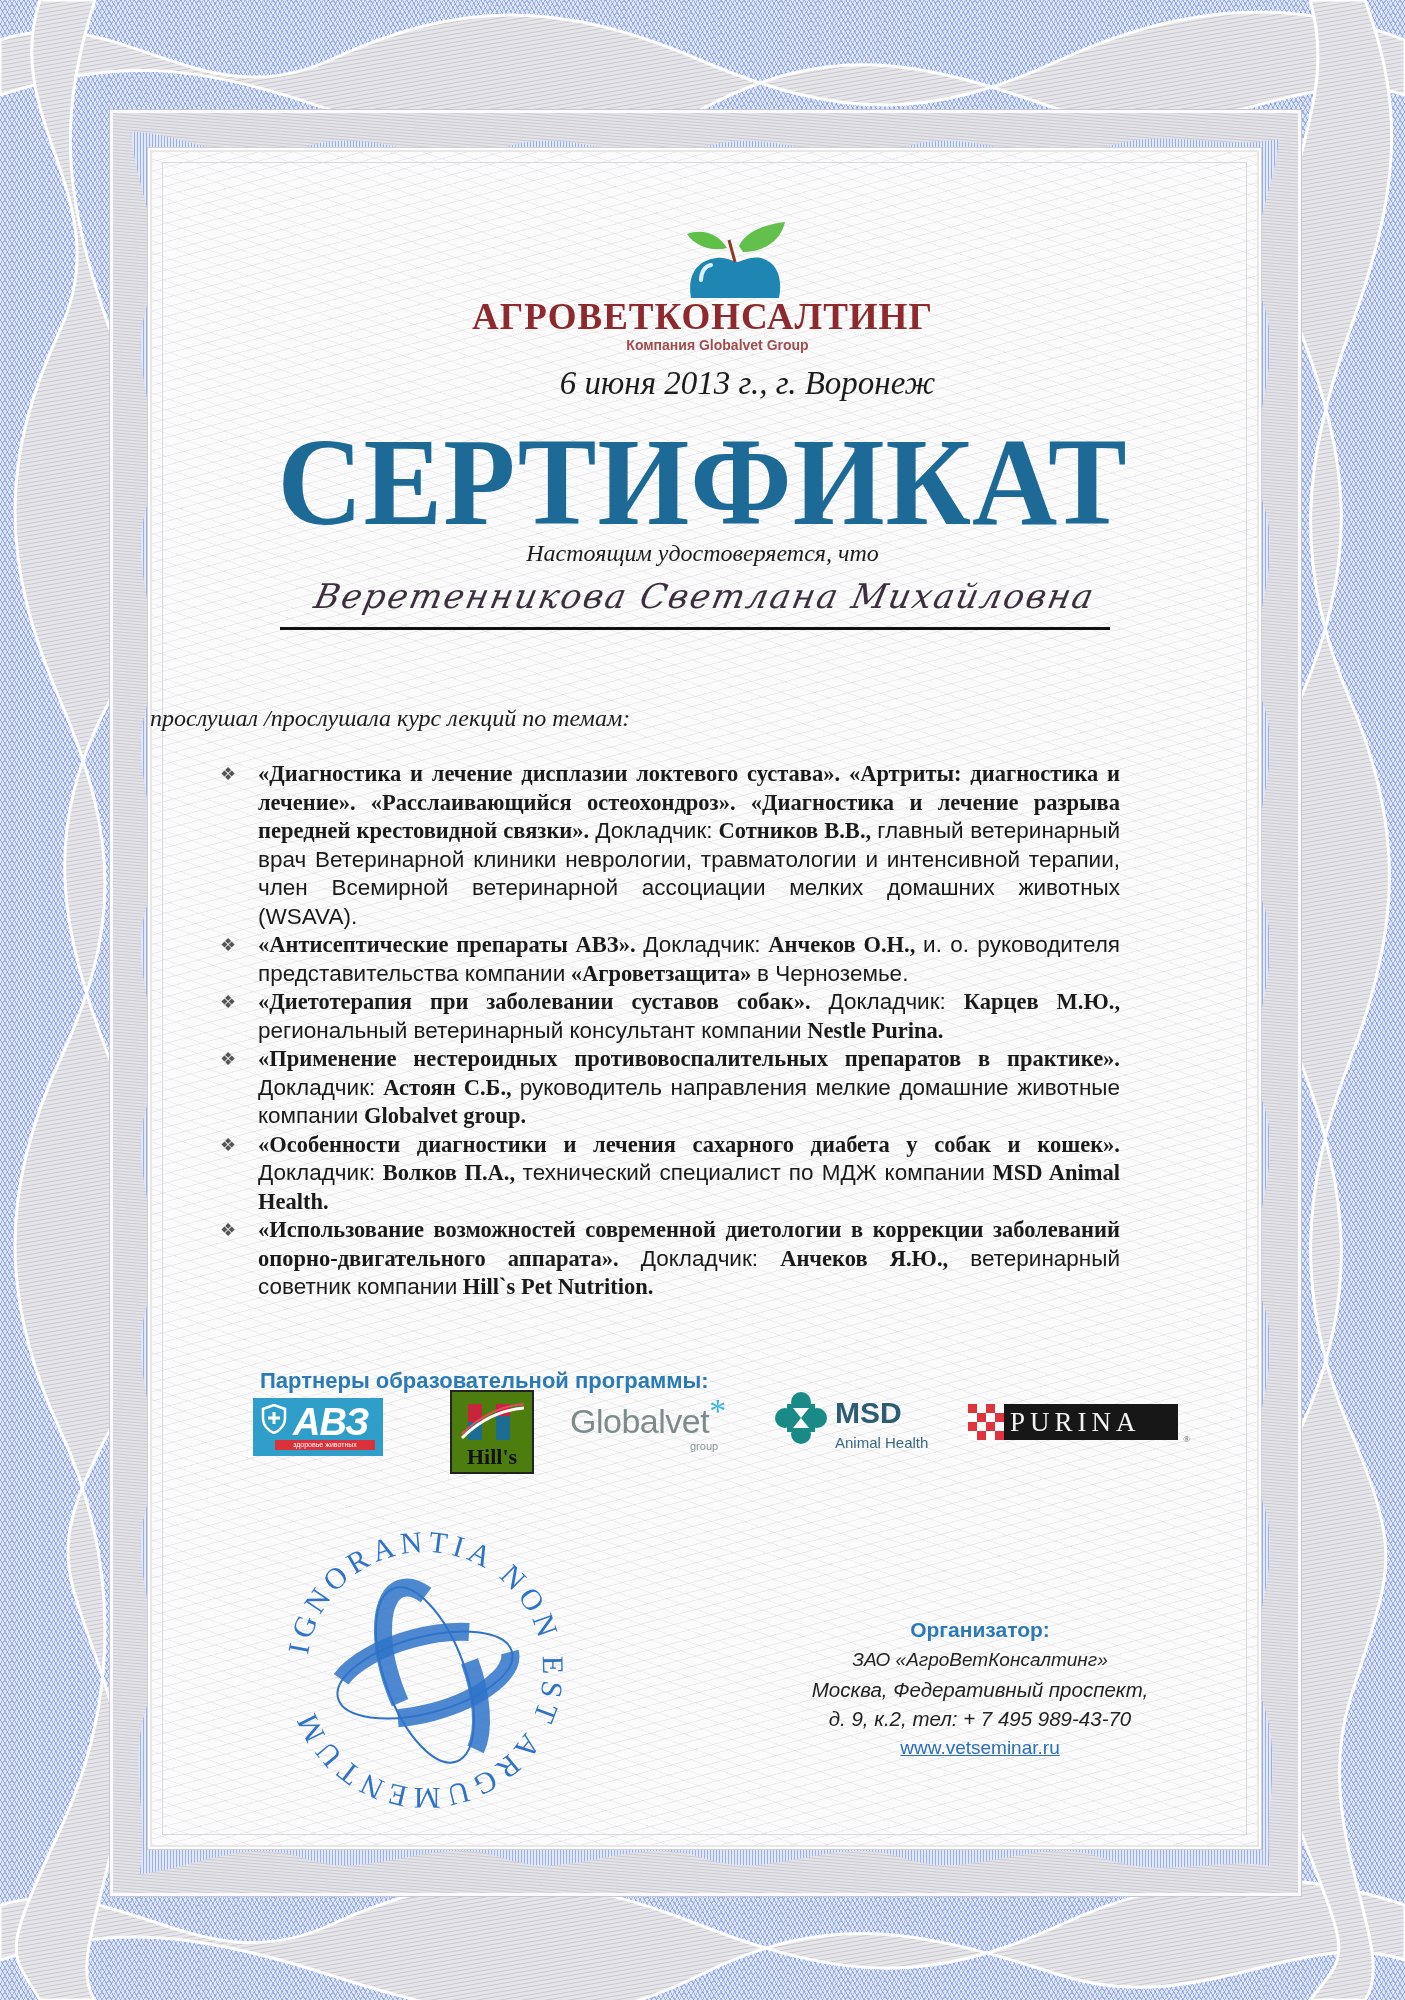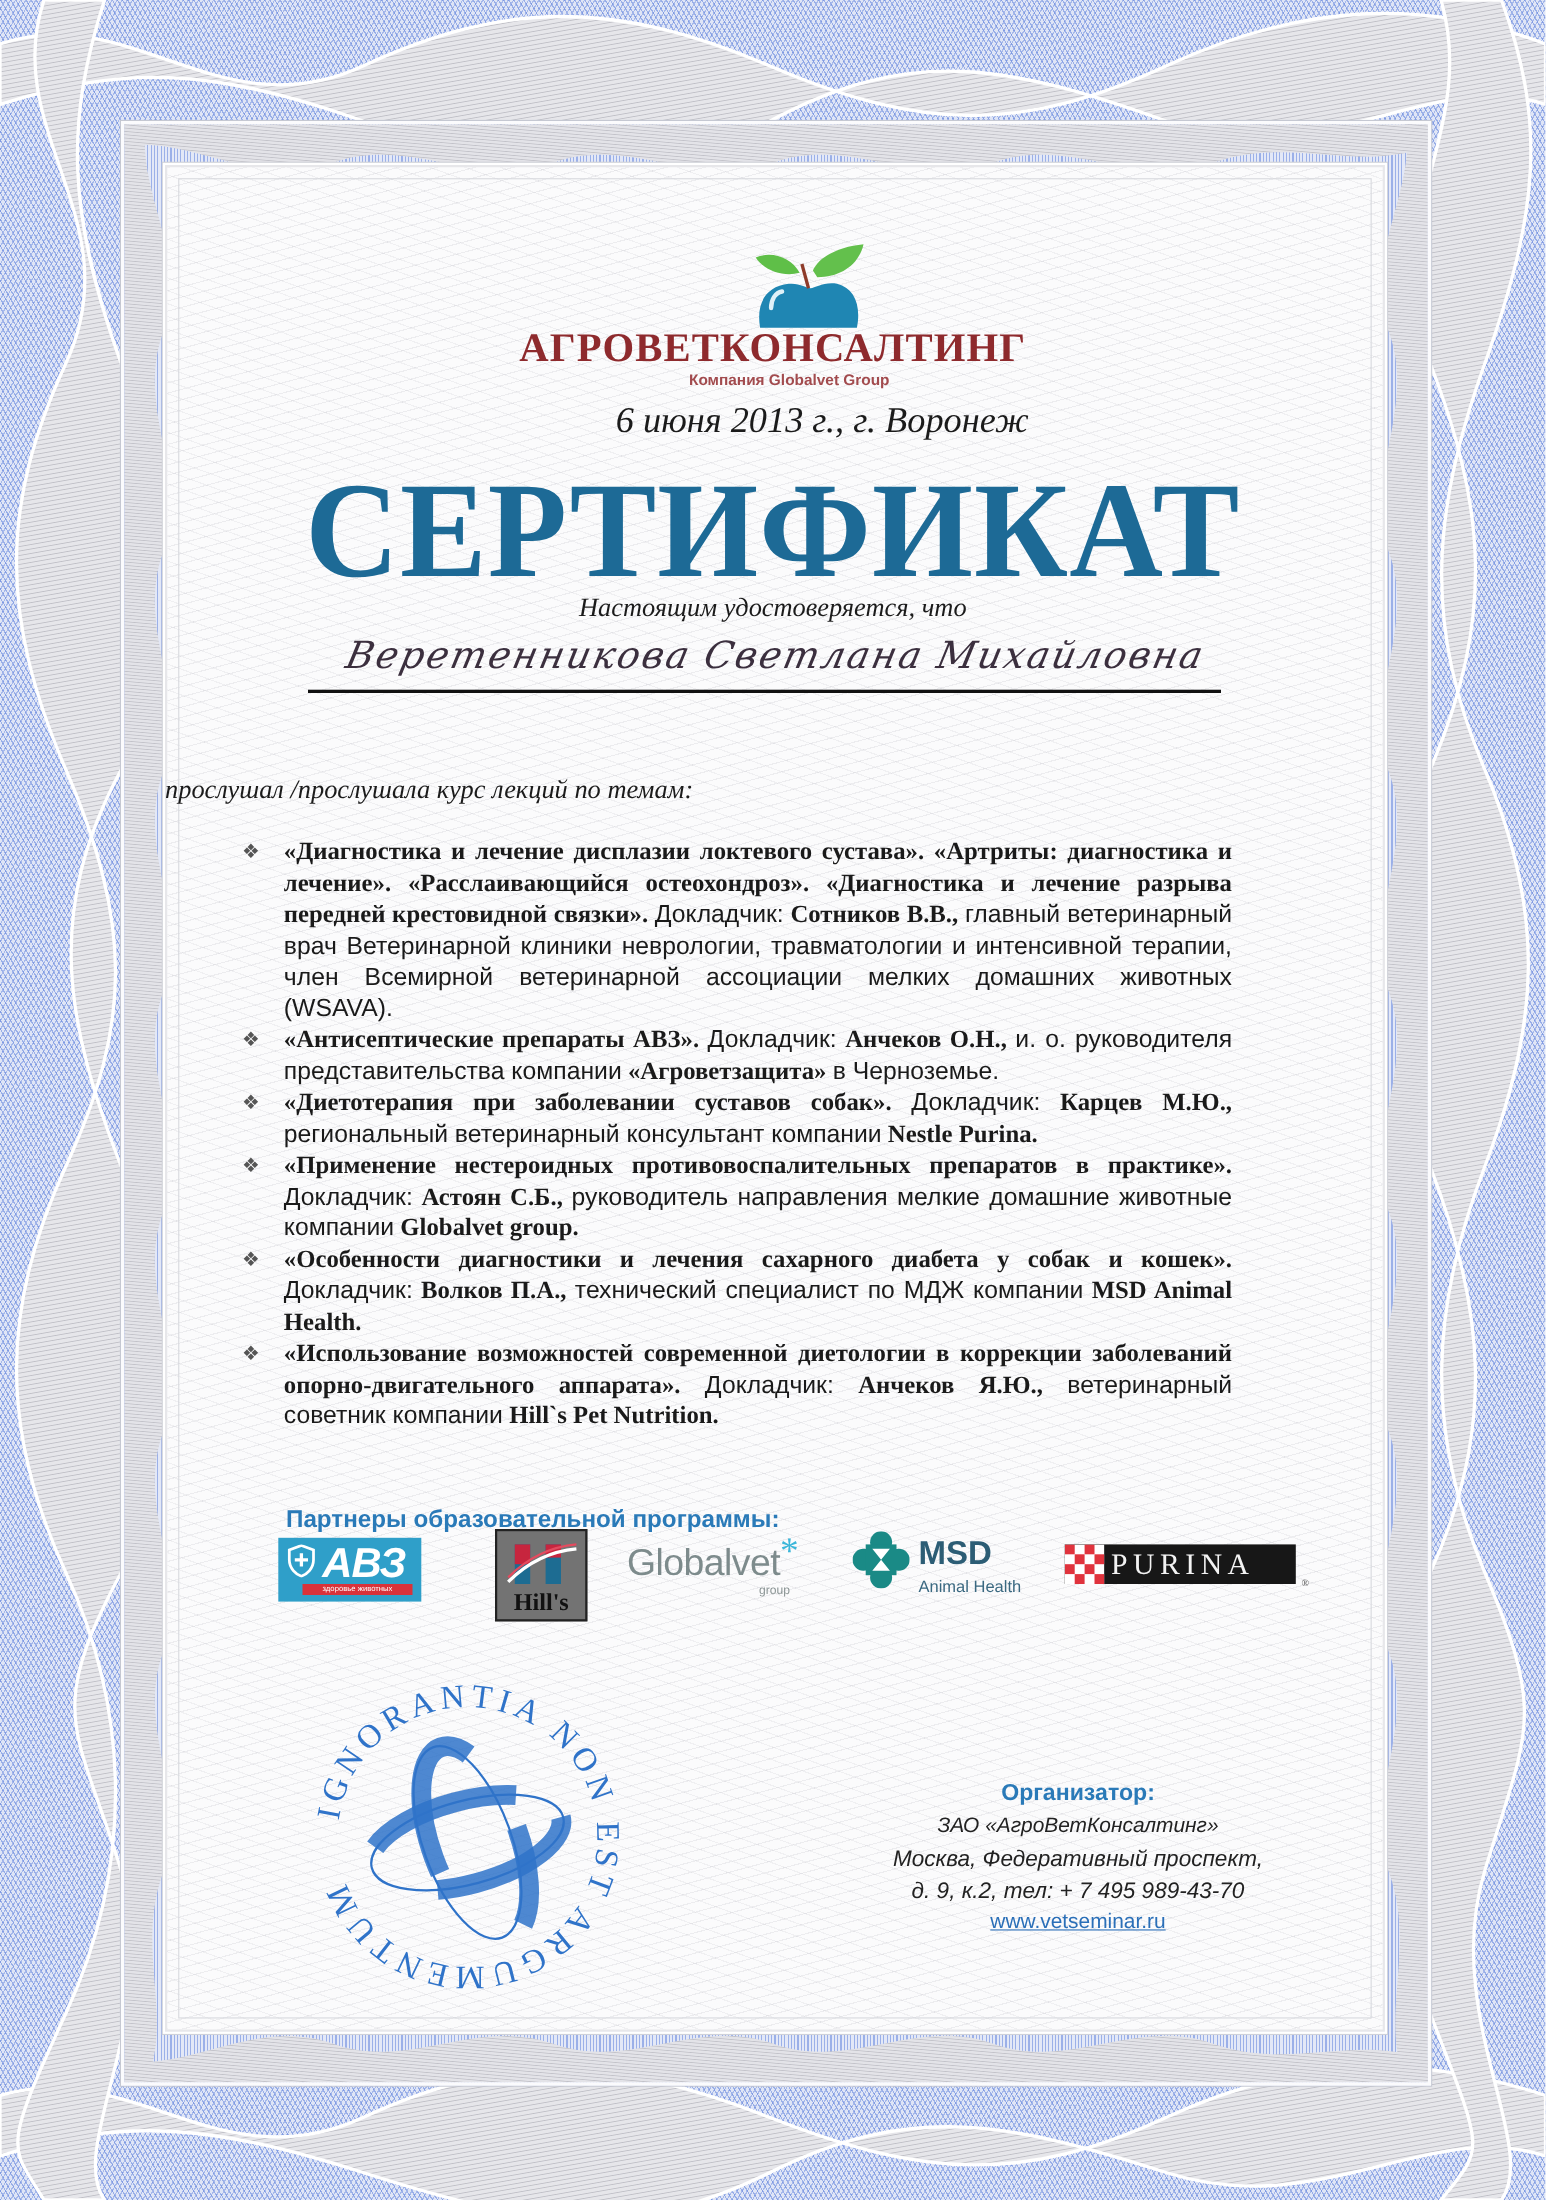--- a/index.html
+++ b/index.html
@@ -54,21 +54,21 @@
 
   .partners-title{position:absolute;top:1218px;left:110px;
     font-family:"Liberation Sans",sans-serif;font-weight:bold;font-size:22px;color:#2a7ab8;}
 
   .logos{position:absolute;top:1232px;left:0;width:1105px;height:100px;}
   .lg{position:absolute;}
   .avz{left:103px;top:16px;width:130px;height:58px;background:#2f9fc9;}
   .avz-text{position:absolute;left:40px;top:0;font-family:"Liberation Sans",sans-serif;font-style:italic;font-weight:bold;font-size:38px;color:#fff;letter-spacing:-1px;line-height:48px;}
   .avz-tag{position:absolute;left:22px;bottom:6px;width:100px;height:10px;background:#d9323a;font-family:"Liberation Sans",sans-serif;font-size:7px;line-height:10px;color:#fff;text-align:center;}
   .avz-shield{position:absolute;left:8px;top:6px;width:26px;height:30px;}
-  .hills{left:300px;top:8px;width:80px;height:80px;border:2px solid #222;background:#737373;}
+  .hills{left:300px;top:8px;width:80px;height:80px;border:2px solid #222;background:#4d7c0f;}
   .hills-text{position:absolute;left:0;bottom:2px;width:80px;text-align:center;font-family:"Liberation Serif",serif;font-weight:bold;font-size:22px;color:#111;}
   .globalvet{left:420px;top:20px;}
   .globalvet-name{font-family:"Liberation Sans",sans-serif;font-size:34px;color:#7d8b8c;letter-spacing:-.5px;}
   .globalvet-star{color:#3cb6d9;font-size:34px;vertical-align:top;position:relative;top:-10px;}
   .globalvet-group{position:absolute;right:8px;top:38px;font-family:"Liberation Sans",sans-serif;font-size:11px;color:#8a9494;}
   .msd{left:625px;top:10px;width:180px;height:70px;}
   .msd-name{position:absolute;left:60px;top:4px;font-family:"Liberation Sans",sans-serif;font-weight:bold;font-size:30px;color:#2c5d75;}
   .msd-sub{position:absolute;left:60px;top:42px;font-family:"Liberation Sans",sans-serif;font-size:15px;color:#3a6880;white-space:nowrap;}
   .purina{left:818px;top:22px;width:210px;height:36px;background:#171717;}
   .purina-check{position:absolute;left:0;top:0;width:36px;height:36px;}

